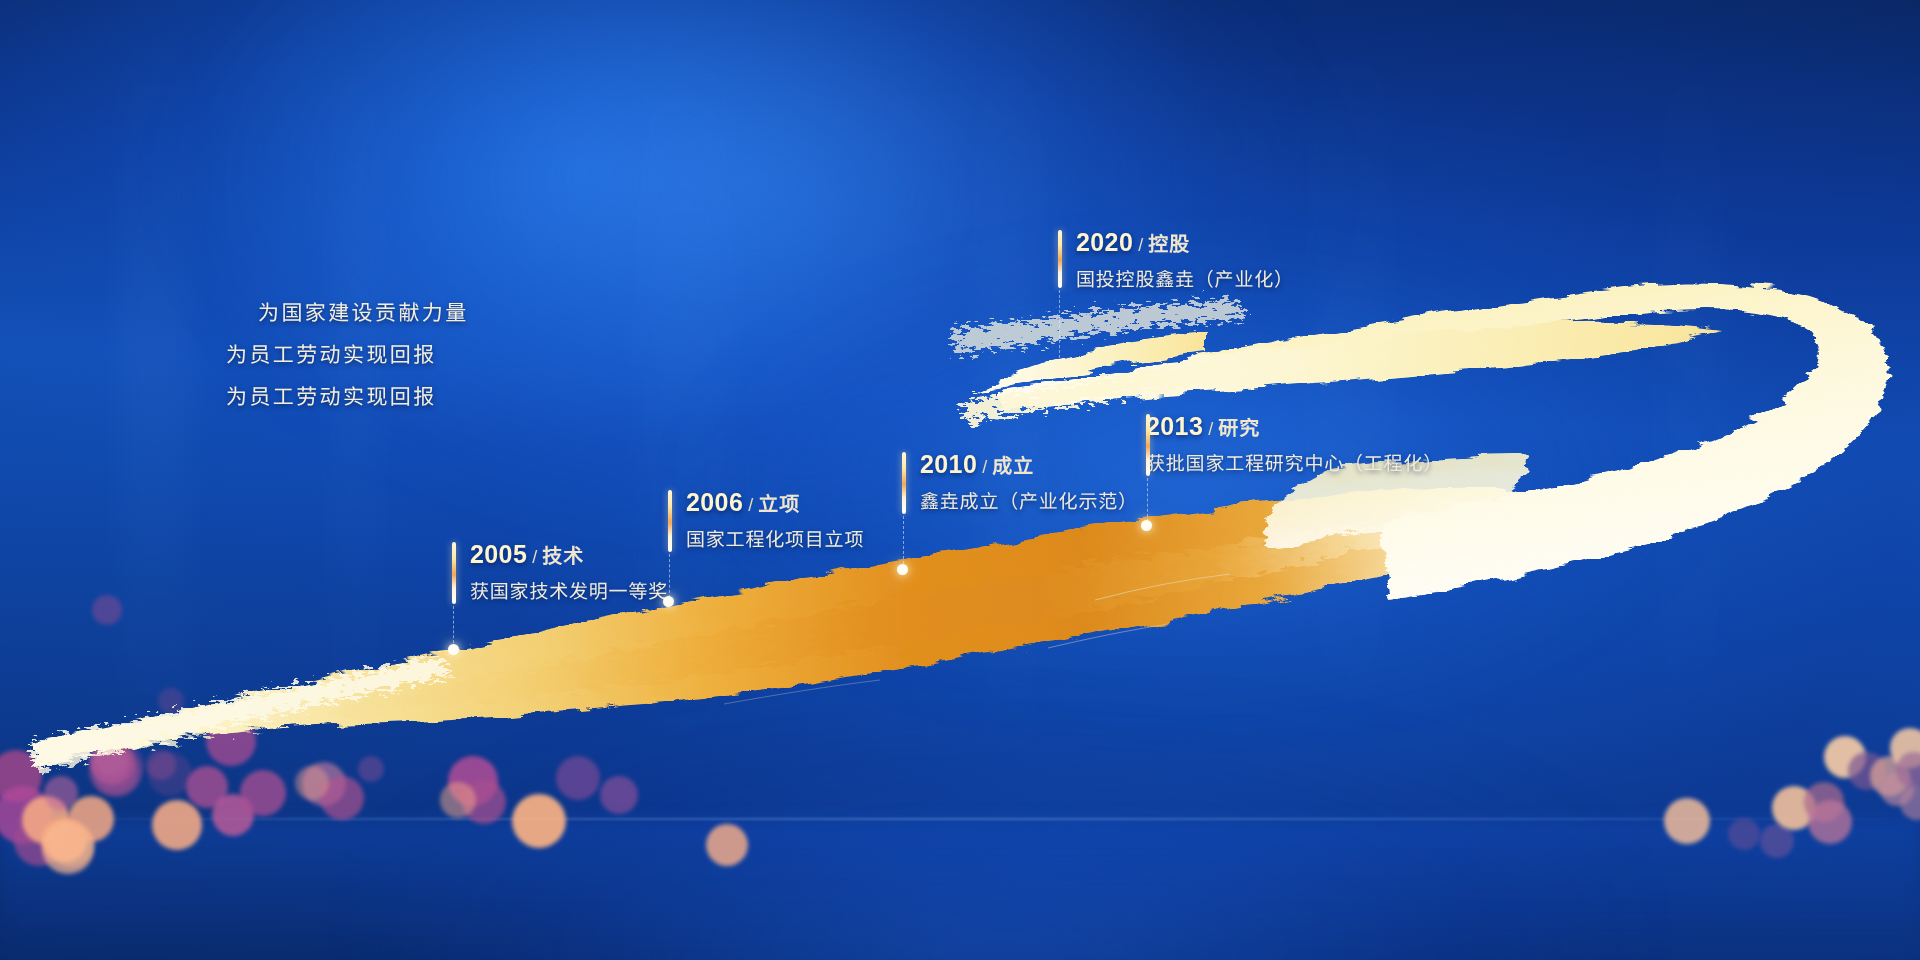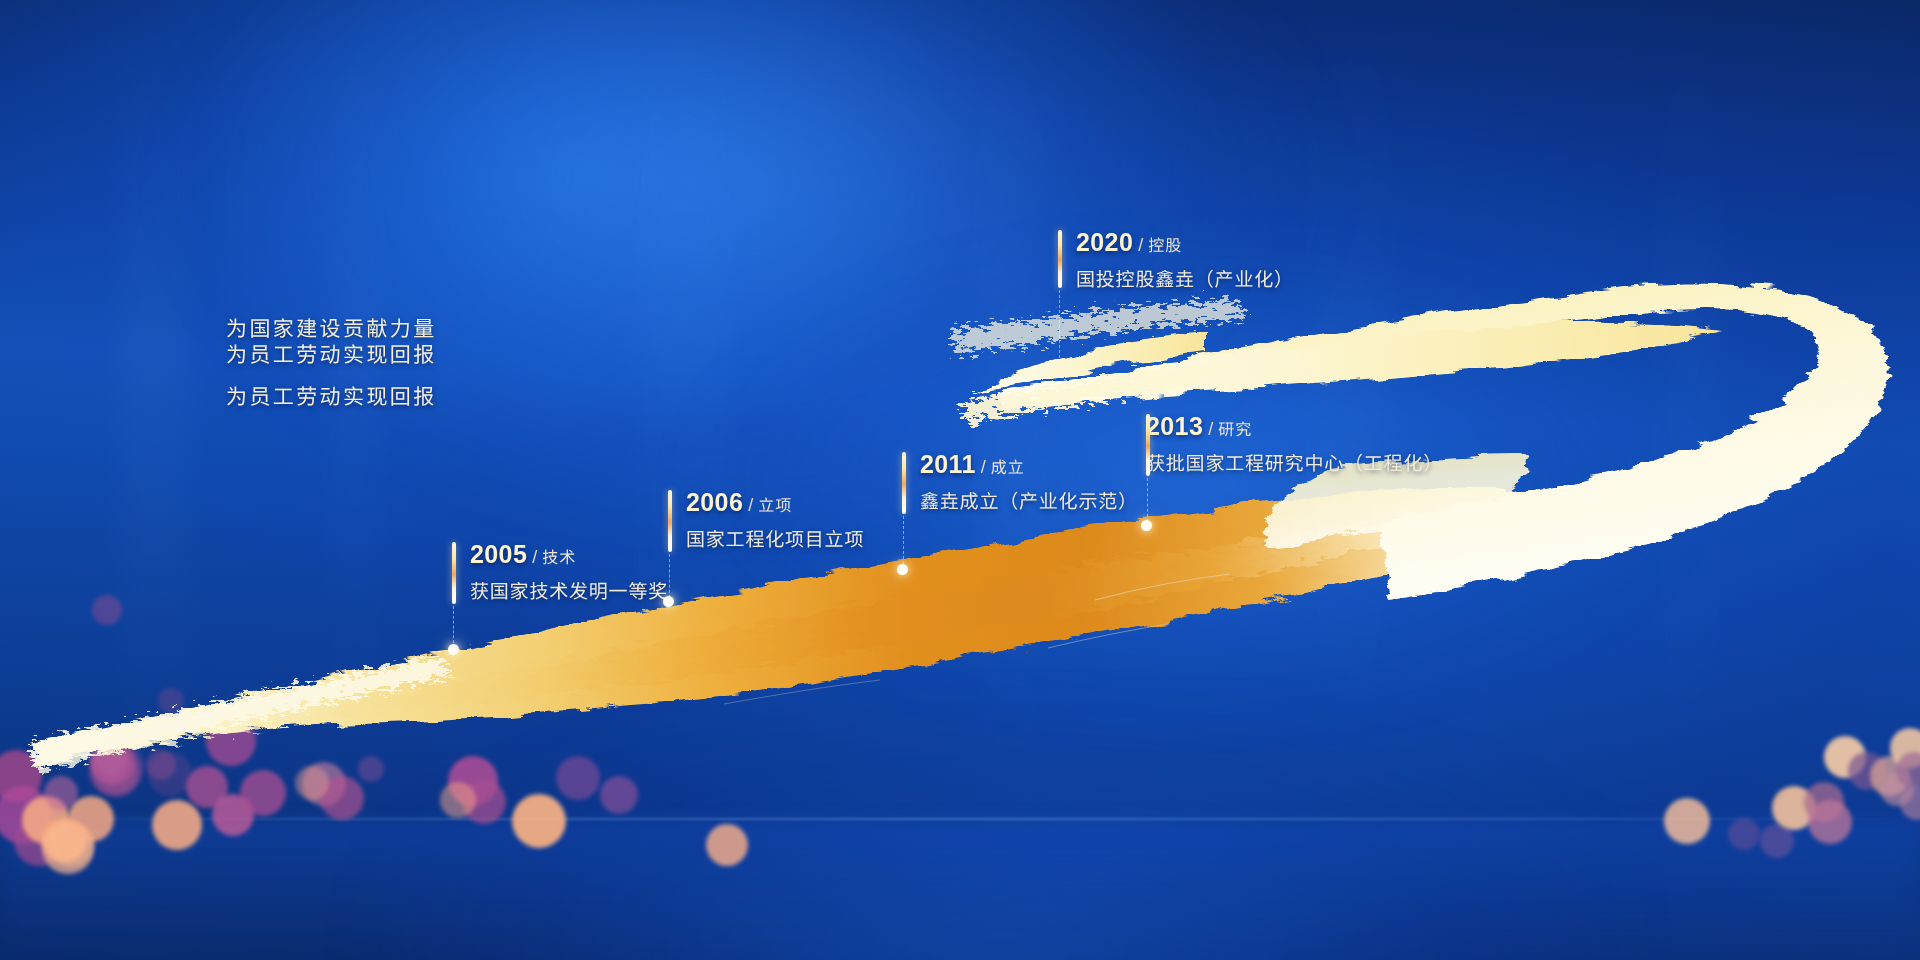--- a/index.html
+++ b/index.html
@@ -110,22 +110,22 @@
     box-shadow:0 0 7px rgba(255,228,160,0.55);
   }
   .marker .year {
     font-size:25px;
     font-weight:700;
     color:#fdf4d2;
     letter-spacing:0.4px;
     text-shadow:0 2px 5px rgba(4,20,64,0.6);
   }
   .marker .cat {
-    font-size:16px;
-    font-weight:400;
+    font-size:20px;
+    font-weight:700;
     color:#efe6cd;
     letter-spacing:1px;
   }
   .marker .slash { color:#e8dcbc; font-weight:400; font-size:18px; margin:0 5px; }
   .marker .desc {
     margin-top:7px;
     font-size:19px;
     letter-spacing:0.8px;
     color:#f0ebdc;
     text-shadow:0 2px 5px rgba(4,20,64,0.6);
@@ -356,21 +356,21 @@
                C 1400,526 1330,538 1270,546
                C 1250,524 1280,492 1330,470 Z" fill="url(#gradLoop)" opacity="0.9"></path>
     </g>
 
     <path d="M 1095,600 C 1140,588 1180,580 1230,574" stroke="#e8e0c6" stroke-width="1.1" fill="none" opacity="0.55"></path>
     <path d="M 1048,648 C 1090,638 1130,630 1168,624" stroke="#dcd4bc" stroke-width="1" fill="none" opacity="0.45"></path>
     <path d="M 724,704 C 780,694 830,686 880,680" stroke="#e8e0c6" stroke-width="0.9" fill="none" opacity="0.35"></path>
   </svg>
 
 
-  <div class="subline" style="top:312px;">为国家建设贡献力量</div>
+  <div class="subline" style="top:296px;margin-left:32px;">为国家建设贡献力量</div>
   <div class="subline" style="top:338px;">为员工劳动实现回报</div>
   <div class="subline" style="top:380px;">为员工劳动实现回报</div>
 
   <div class="marker" style="left:452px; top:540px;">
     <div class="bar" style="height:62px;"></div>
     <div style="margin-left:18px;">
       <div class="head">
         <span class="year">2005</span>
         <span class="slash">/</span>
         <span class="cat">技术</span>
@@ -392,21 +392,21 @@
       <div class="desc">国家工程化项目立项</div>
     </div>
   </div>
   <div class="leader" style="left:669px; top:554px; height:44px;"></div>
   <div class="node" style="left:663px; top:596px;"></div>
 
   <div class="marker" style="left:902px; top:450px;">
     <div class="bar" style="height:62px;"></div>
     <div style="margin-left:18px;">
       <div class="head">
-        <span class="year">2011</span>
+        <span class="year">2010</span>
         <span class="slash">/</span>
         <span class="cat">成立</span>
       </div>
       <div class="desc">鑫垚成立（产业化示范）</div>
     </div>
   </div>
   <div class="leader" style="left:903px; top:516px; height:48px;"></div>
   <div class="node" style="left:897px; top:564px;"></div>
 
   <div class="marker" style="left:1146px; top:412px;">

